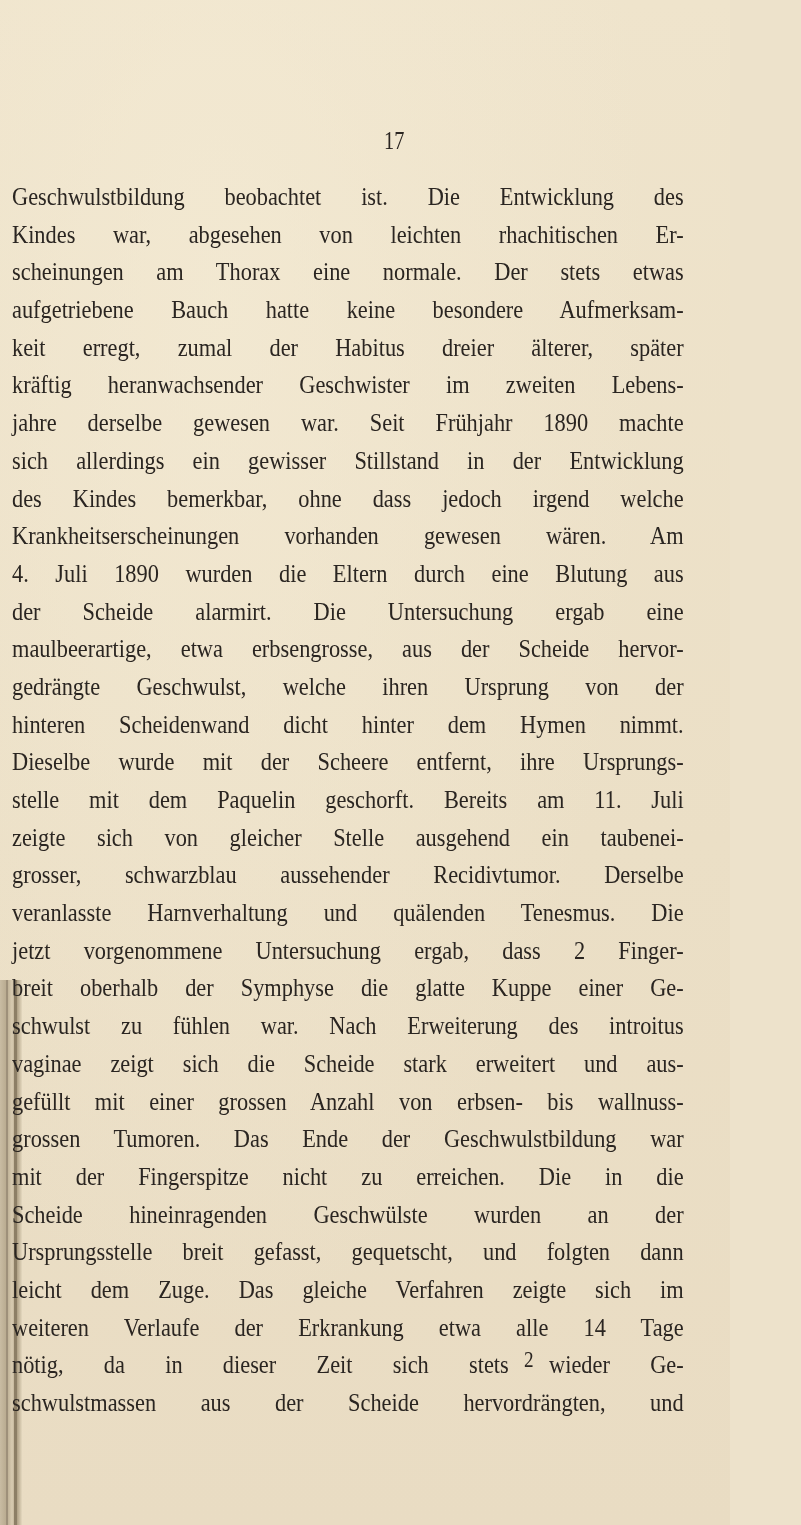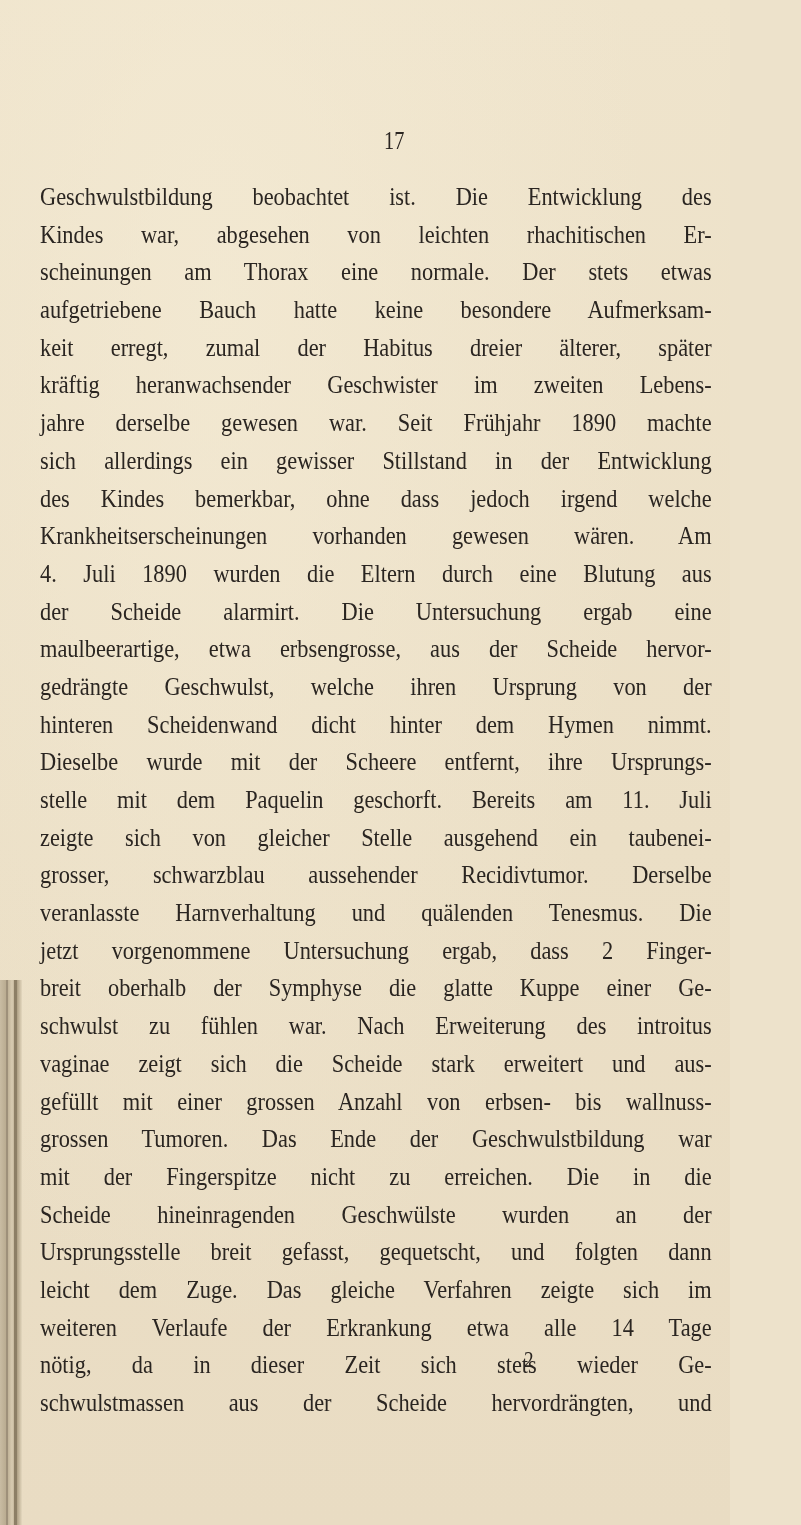--- a/index.html
+++ b/index.html
@@ -48,21 +48,21 @@
       top: 126px;
       left: 0; width: 801px;
       text-align: center;
       font-size: 26px;
       letter-spacing: 0;
       transform: scaleX(0.78);
       transform-origin: 372px 0;
     }
     .body-text {
       position: absolute;
-      left: 40px;
+      left: 12px;
       top: 178px;
       width: 672px;
     }
     .line {
       height: 37.7px;
       line-height: 37.7px;
       font-size: 26px;
       white-space: nowrap;
       text-align: justify;
       text-align-last: justify;

